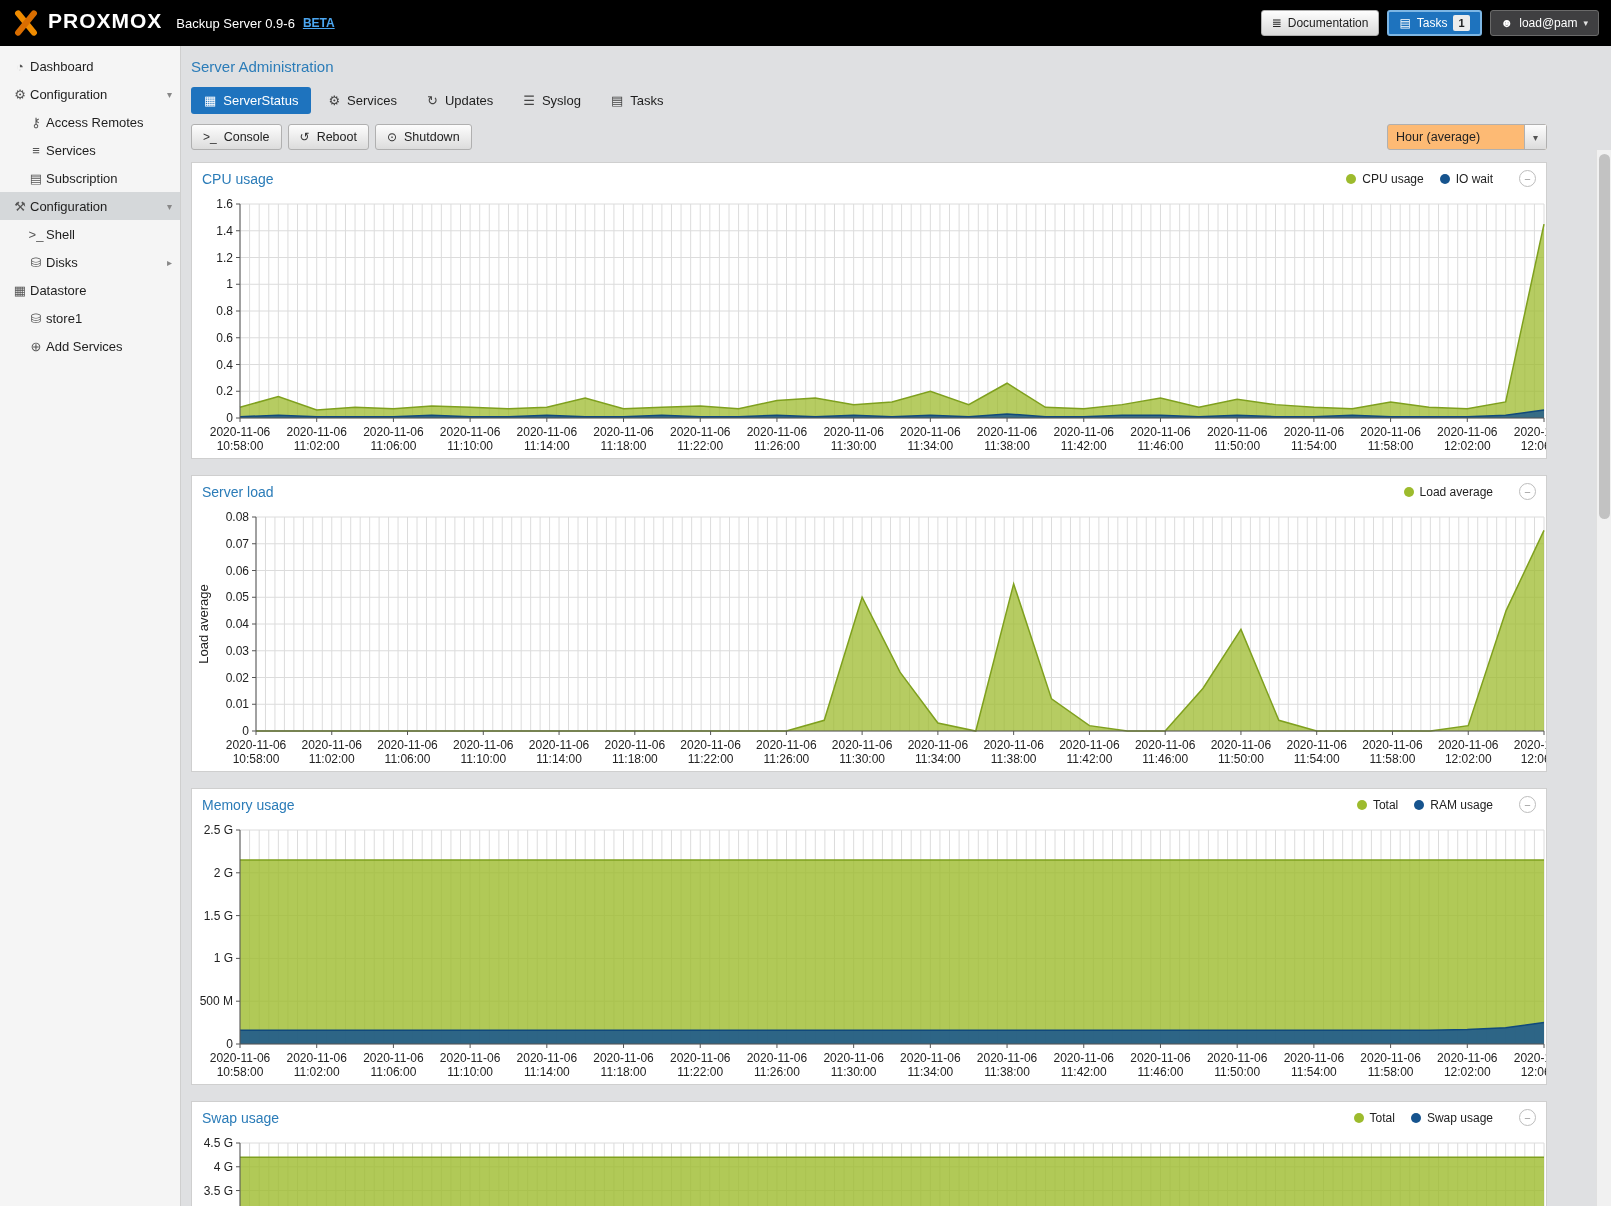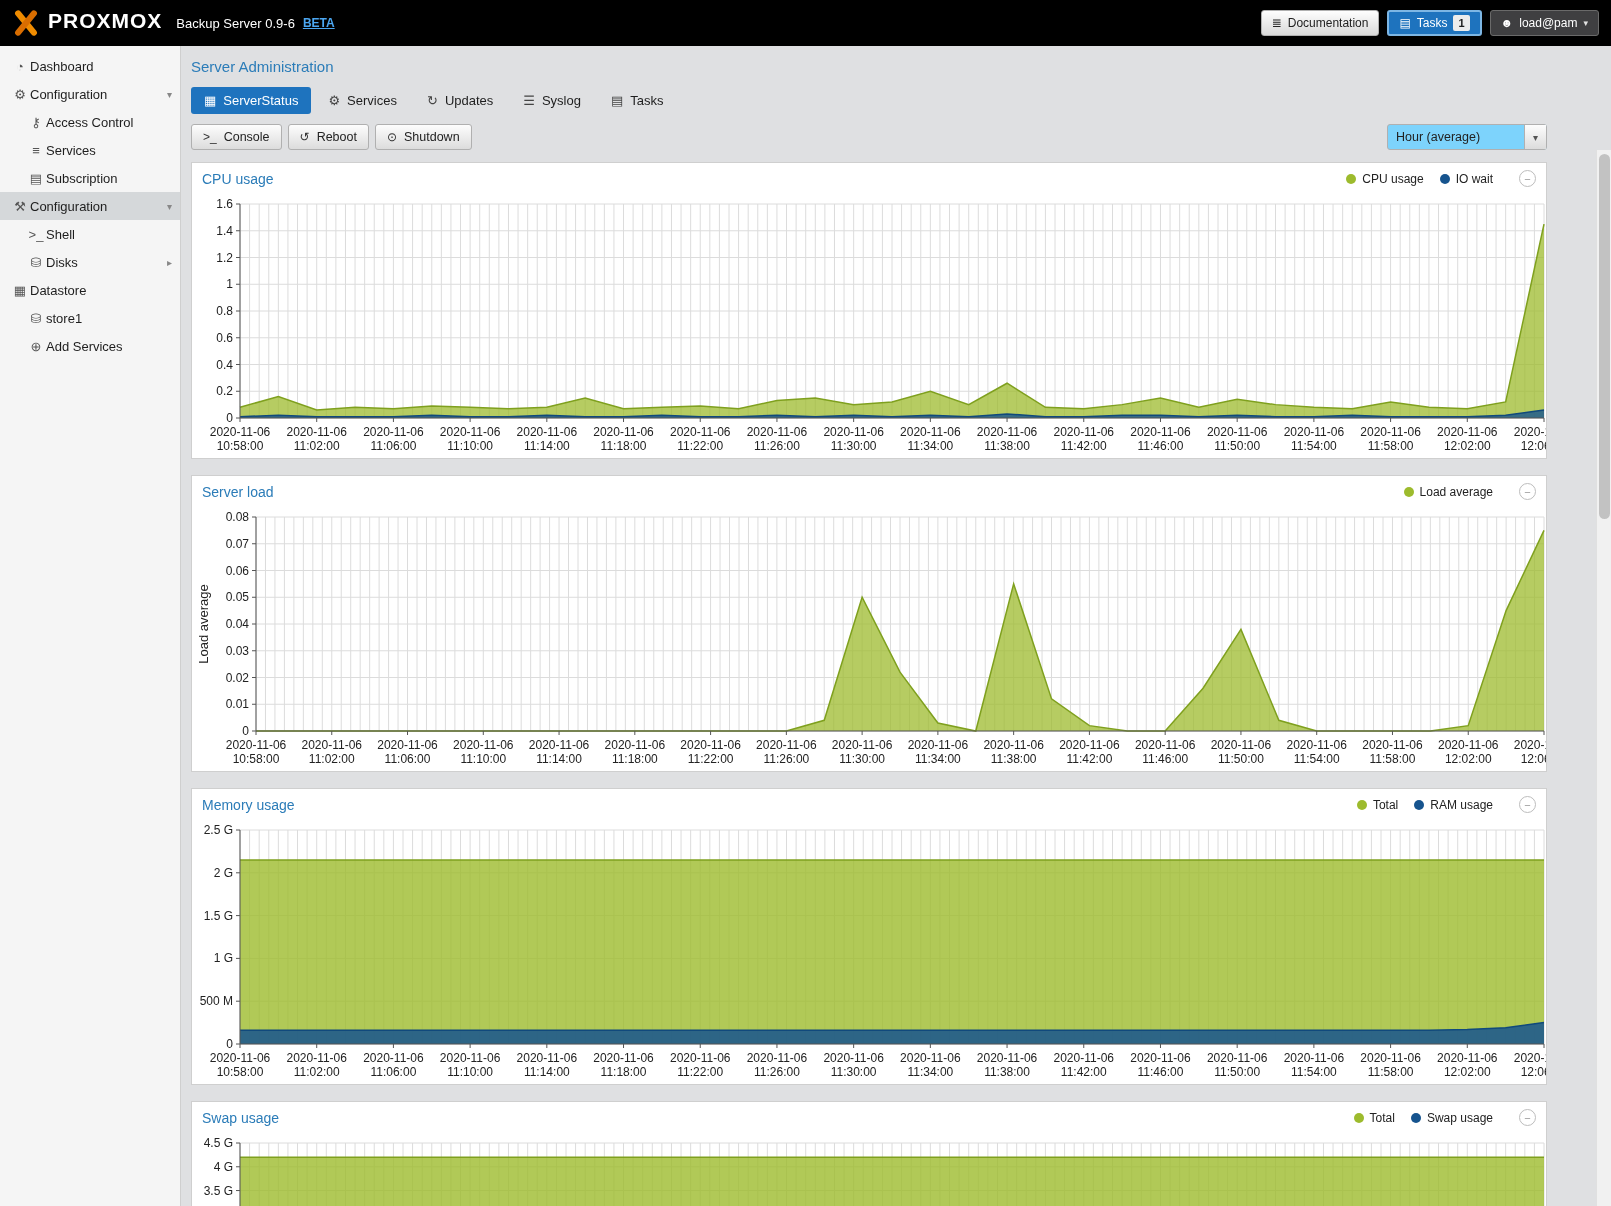--- a/index.html
+++ b/index.html
@@ -36,21 +36,21 @@
   .tabs { display:flex; gap:4px; margin:0 0 10px 4px; }
   .tab { display:flex; align-items:center; gap:7px; padding:6px 13px; border-radius:3px; cursor:pointer; color:#1e1e1e; font-size:13px; }
   .tab .ic { font-size:13px; color:#444; }
   .tab.active { background:#1e73be; color:#fff; }
   .tab.active .ic { color:#fff; }
   .toolbar { display:flex; gap:6px; align-items:center; margin:0 0 12px 4px; }
   .btn { display:flex; align-items:center; gap:7px; padding:0 11px; height:26px;
          background:linear-gradient(#fdfdfd,#dcdcdc); border:1px solid #b0b0b0; border-radius:3px;
          cursor:pointer; font-size:12.5px; color:#222; }
   .btn .ic { font-size:12px; color:#333; }
-  .combo { margin-left:auto; display:flex; align-items:stretch; background:#7dd3fc; border:1px solid #b0b0b0; border-radius:3px; height:26px; width:160px; cursor:pointer; }
+  .combo { margin-left:auto; display:flex; align-items:stretch; background:#fdba74; border:1px solid #b0b0b0; border-radius:3px; height:26px; width:160px; cursor:pointer; }
   .combo-text { flex:1; padding:5px 8px; font-size:12.5px; color:#222; }
   .combo-trigger { width:22px; background:linear-gradient(#fdfdfd,#dcdcdc); border-left:1px solid #b0b0b0; display:flex; align-items:center; justify-content:center; color:#555; font-size:10px; }
   
   .panel { background:#fff; border:1px solid #cfcfcf; margin:0 0 16px 4px;text-align:center; }
   .panel-h { display:flex; align-items:center; height:31px; padding:0 10px; }
   .panel-title { color:#2b7cb8; font-size:14px; }
   .legend { margin-left:auto; display:flex; align-items:center; gap:16px; }
   .leg-item { display:flex; align-items:center; gap:6px; font-size:12px; color:#222; cursor:pointer; }
   .dot { width:10px; height:10px; border-radius:50%; background:#999; }
   .collapse { width:17px; height:17px; border-radius:50%; border:1px solid #bdbdbd; color:#9a9a9a;
@@ -99,21 +99,21 @@
       <span class="ic">◔</span>
       <span>Dashboard</span>
     </div>
     <div class="side-item">
       <span class="ic">⚙</span>
       <span>Configuration</span>
       <span class="side-caret">▾</span>
     </div>
     <div class="side-item lvl1">
       <span class="ic">⚷</span>
-      <span>Access Control</span>
+      <span>Access Remotes</span>
     </div>
     <div class="side-item lvl1">
       <span class="ic">≡</span>
       <span>Services</span>
     </div>
     <div class="side-item lvl1">
       <span class="ic">▤</span>
       <span>Subscription</span>
     </div>
     <div class="side-item sel">

